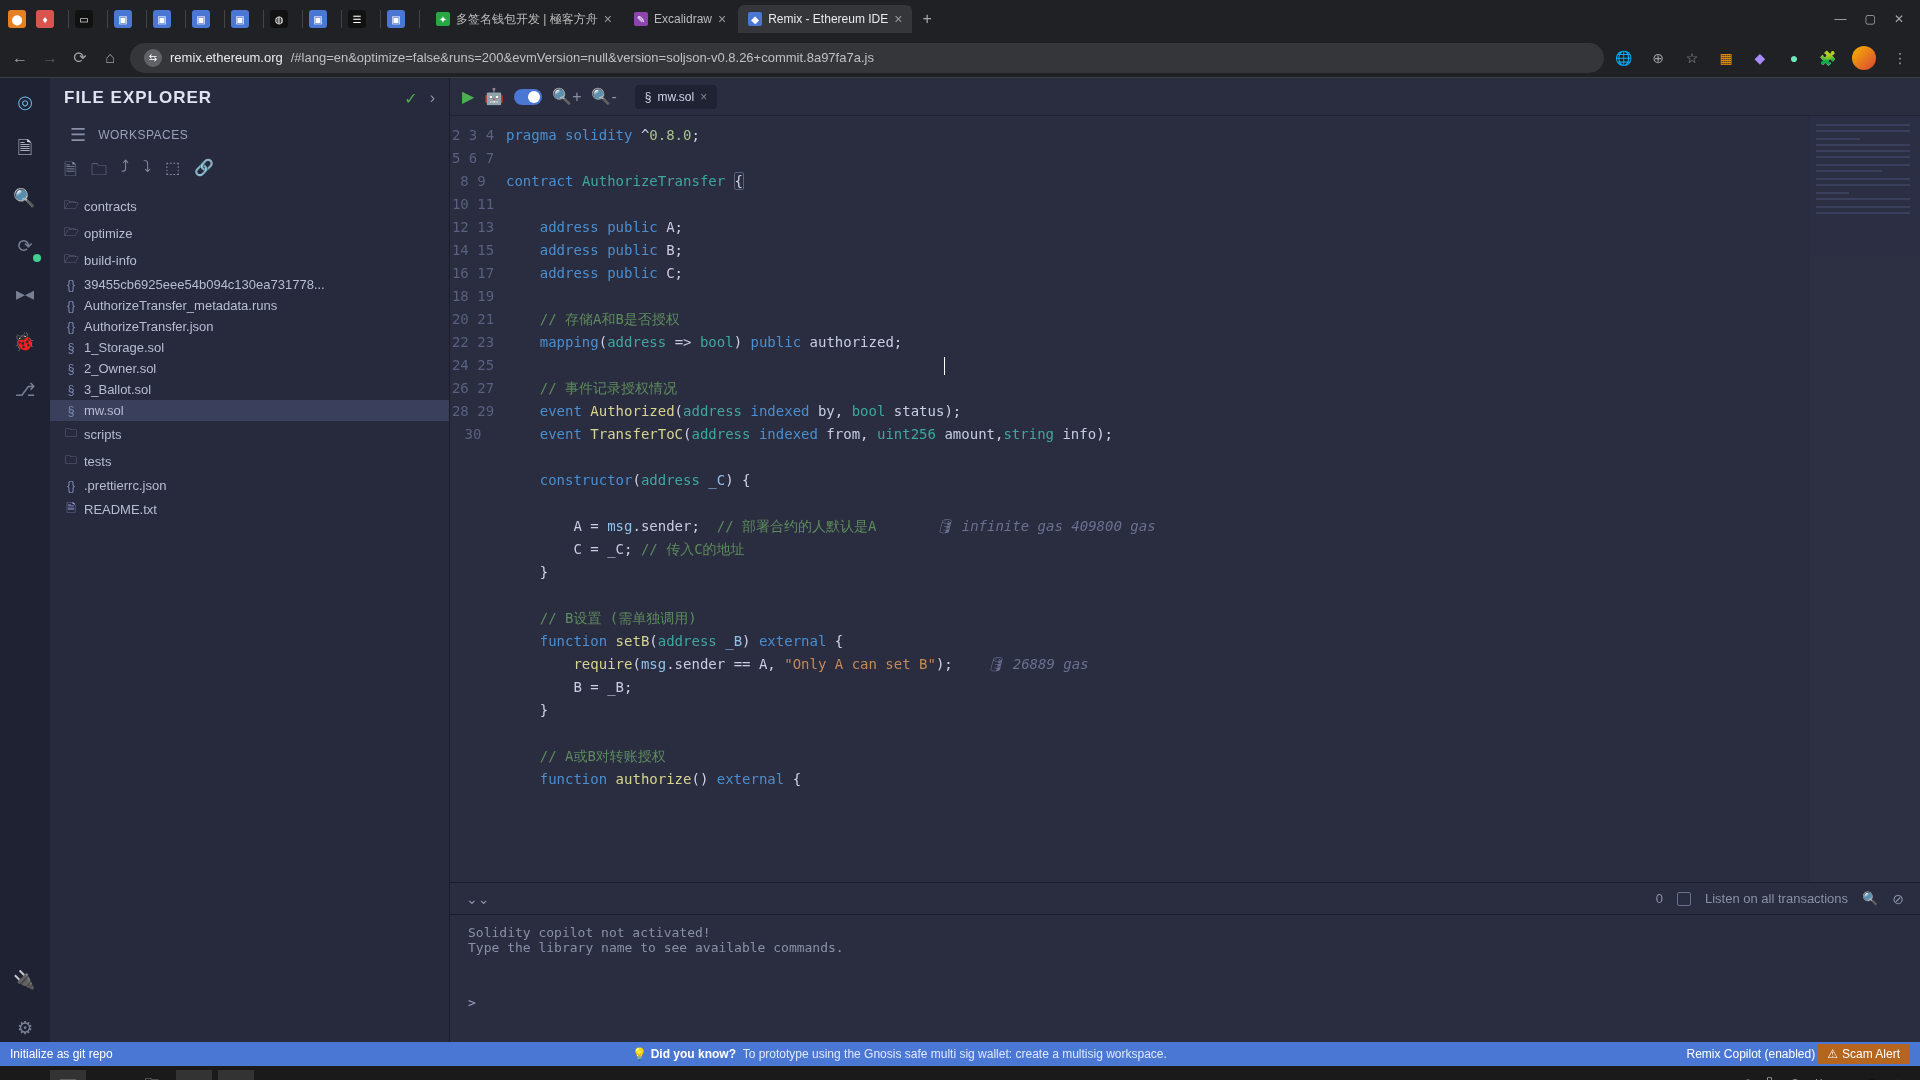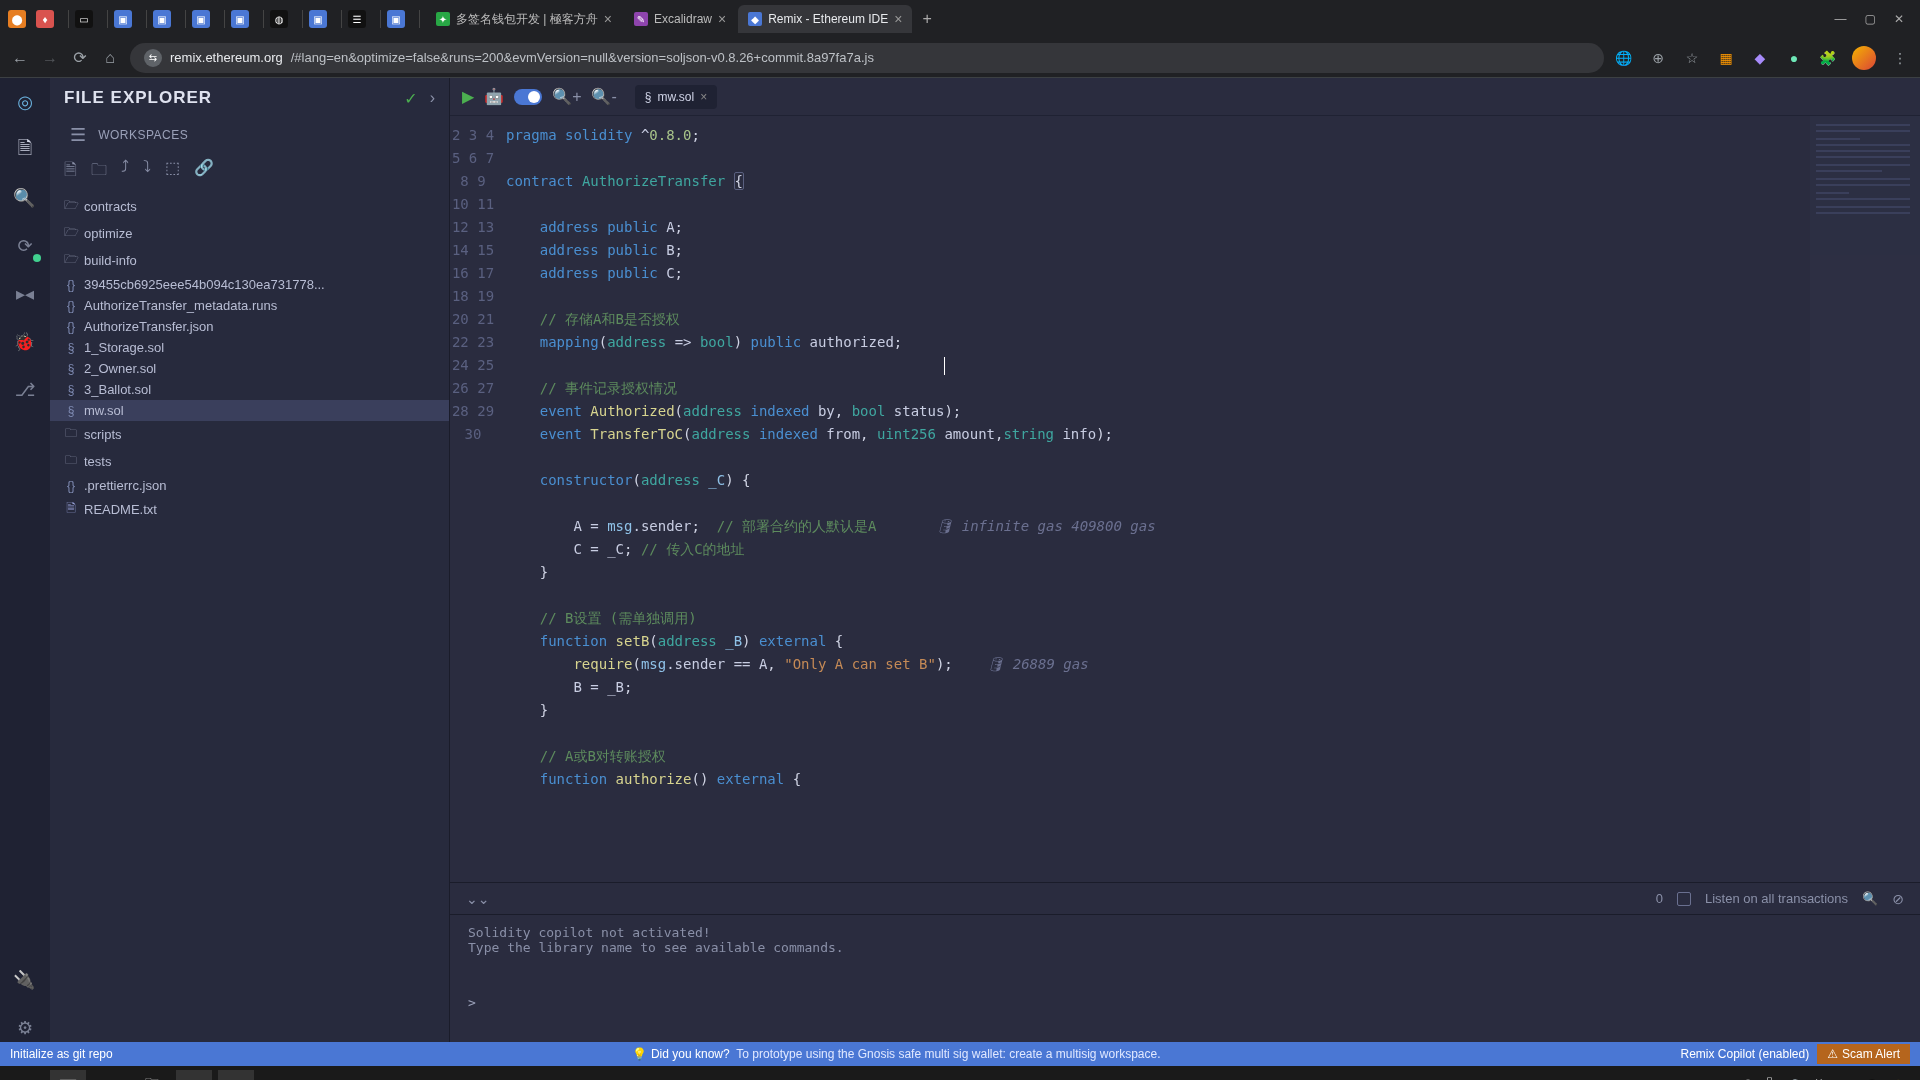--- a/index.html
+++ b/index.html
@@ -89,21 +89,21 @@
 .terminal-bar .right { margin-left: auto; display: flex; align-items: center; gap: 14px; }
 .terminal-bar .listen-check { width: 14px; height: 14px; border: 1px solid #6a7090; border-radius: 2px; }
 .terminal-bar .filter { background: #1f2233; border: none; color: #7a8094; padding: 6px 12px; border-radius: 4px; width: 340px; font-size: 13px; }
 .terminal-bar .ban { color: #8a90a8; font-size: 14px; }
 .terminal { flex: 0 0 128px; background: #2a2c3f; padding: 10px 18px; font-family: "Consolas", monospace; font-size: 13px; color: #8a90a8; border-top: 1px solid #1a1c2a; }
 .terminal .prompt { margin-top: 40px; color: #9aa0b8; }
 
 .statusbar { height: 24px; background: #4a77d4; display: flex; align-items: center; font-size: 12px; color: #fff; padding: 0 10px; }
 .statusbar .tip { flex: 1; text-align: center; color: #e0e8ff; }
 .statusbar .tip .bulb { color: #a0f3c4; }
-.statusbar .tip b { color: #fff; font-weight: 400; }
+.statusbar .tip b { color: #fff; font-weight: 700; }
 .statusbar .scam { background: #b5651d; padding: 3px 10px; display: flex; align-items: center; gap: 4px; }
 
 
 .taskbar { height: 40px; background: #1a1a1a; display: flex; align-items: center; padding: 0 8px; gap: 6px; }
 .taskbar .tb-item { width: 36px; height: 32px; display: flex; align-items: center; justify-content: center; color: #ccc; font-size: 14px; border-bottom: 2px solid transparent; }
 .taskbar .tb-item.active { border-bottom-color: #76b9ed; background: #333; }
 .taskbar .tray { margin-left: auto; display: flex; align-items: center; gap: 10px; color: #ccc; font-size: 12px; }
 .taskbar .tray .t-ic { font-size: 13px; }
 
 
@@ -416,21 +416,21 @@
     </div>
   </div>
 </div>
 
 <div class="statusbar">
   <span>Initialize as git repo</span>
   <span class="tip">
     <span class="bulb">💡</span>
     <b>Did you know?</b>&nbsp;&nbsp;<span>To prototype using the Gnosis safe multi sig wallet: create a multisig workspace.</span>
   </span>
-  <span style="margin-right:8px">Remix Copilot (enabled)</span>
+  <span style="margin-right:2px">Remix Copilot (enabled)</span>
   <span class="scam">⚠ <span>Scam Alert</span></span>
 </div>
 
 <div class="taskbar">
   <div class="tb-item">⊞</div>
   <div class="tb-item active">⌨</div>
   <div class="tb-item">▣</div>
   <div class="tb-item">🗀</div>
   <div class="tb-item active" style="color:#4285f4">◉</div>
   <div class="tb-item active">◐</div>

